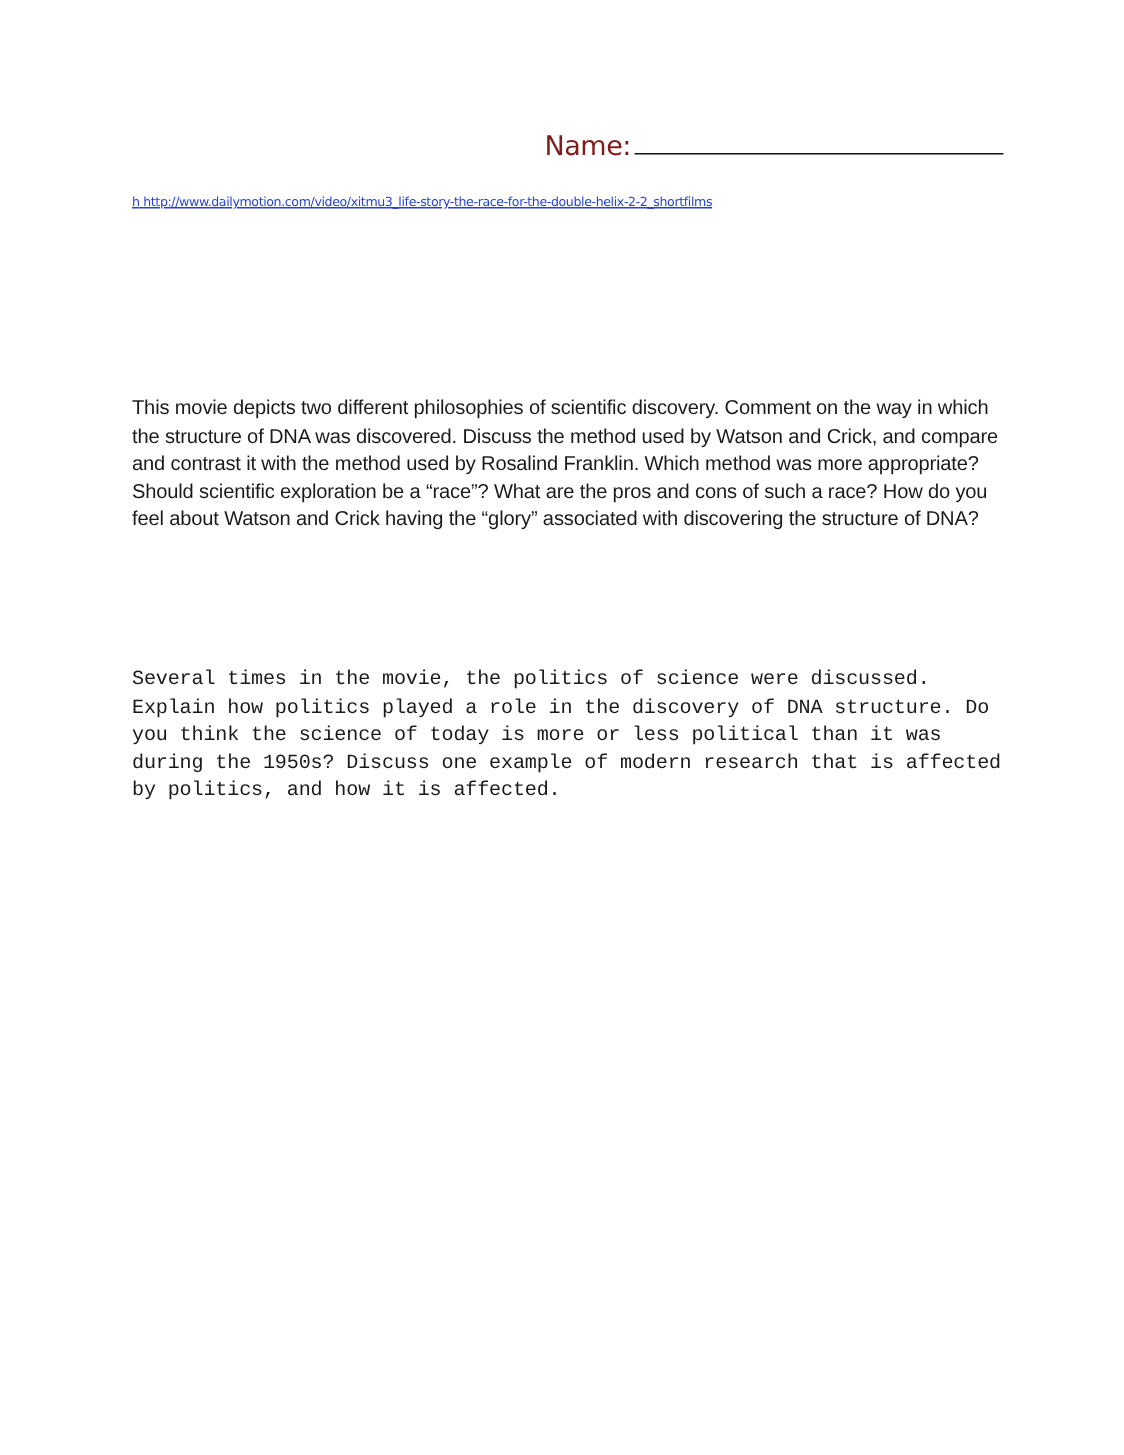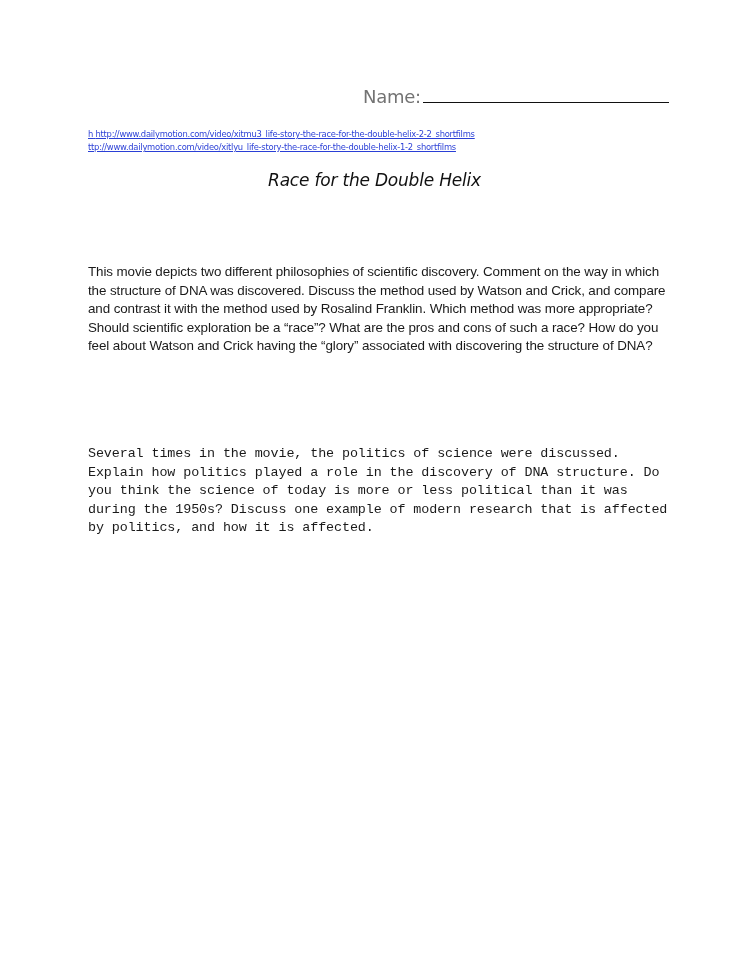--- a/index.html
+++ b/index.html
@@ -20,21 +20,21 @@
       left: 0; top: 0;
       width: 749px; height: 970px;
     }
     .name-line {
       position: absolute;
       left: 363px;
       top: 86px;
       font-family: "DejaVu Sans", sans-serif;
       font-size: 18px;
       letter-spacing: -0.3px;
-      color: #737373;
+      color: #7f1d1d;
       white-space: nowrap;
     }
     .name-line .blank {
       display: inline-block;
       width: 246px;
       border-bottom: 1.6px solid #111;
       height: 16px;
       margin-left: 2px;
       vertical-align: baseline;
     }
@@ -87,23 +87,19 @@
 
   <div class="name-line">
     <span>Name:</span><span class="blank"></span>
   </div>
 
   <div class="links">
     <a>
       <span>h</span>
       <span>http://www.dailymotion.com/video/xitmu3_life-story-the-race-for-the-double-helix-2-2_shortfilms</span>
     </a>
-    <a>
-      <span>ttp://www.dailymotion.com/video/xitlyu_life-story-the-race-for-the-double-helix-1-2_shortfilms</span>
-    </a>
   </div>
 
-  <div class="title">Race for the Double Helix</div>
 
   <p class="question q1">This movie depicts two different philosophies of scientific discovery.  Comment on the way in which the structure of DNA was discovered.  Discuss the method used by Watson and Crick, and compare and contrast it with the method used by Rosalind Franklin.  Which method was more appropriate?  Should scientific exploration be a “race”?  What are the pros and cons of such a race?  How do you feel about Watson and Crick having the “glory” associated with discovering the structure of DNA?</p>
   <p class="question q2">Several times in the movie, the politics of science were discussed.  Explain how politics played a role in the discovery of DNA structure.  Do you think the science of today is more or less political than it was during the 1950s?  Discuss one example of modern research that is affected by politics, and how it is affected.</p>
 
 </div>
 
 </body></html>

